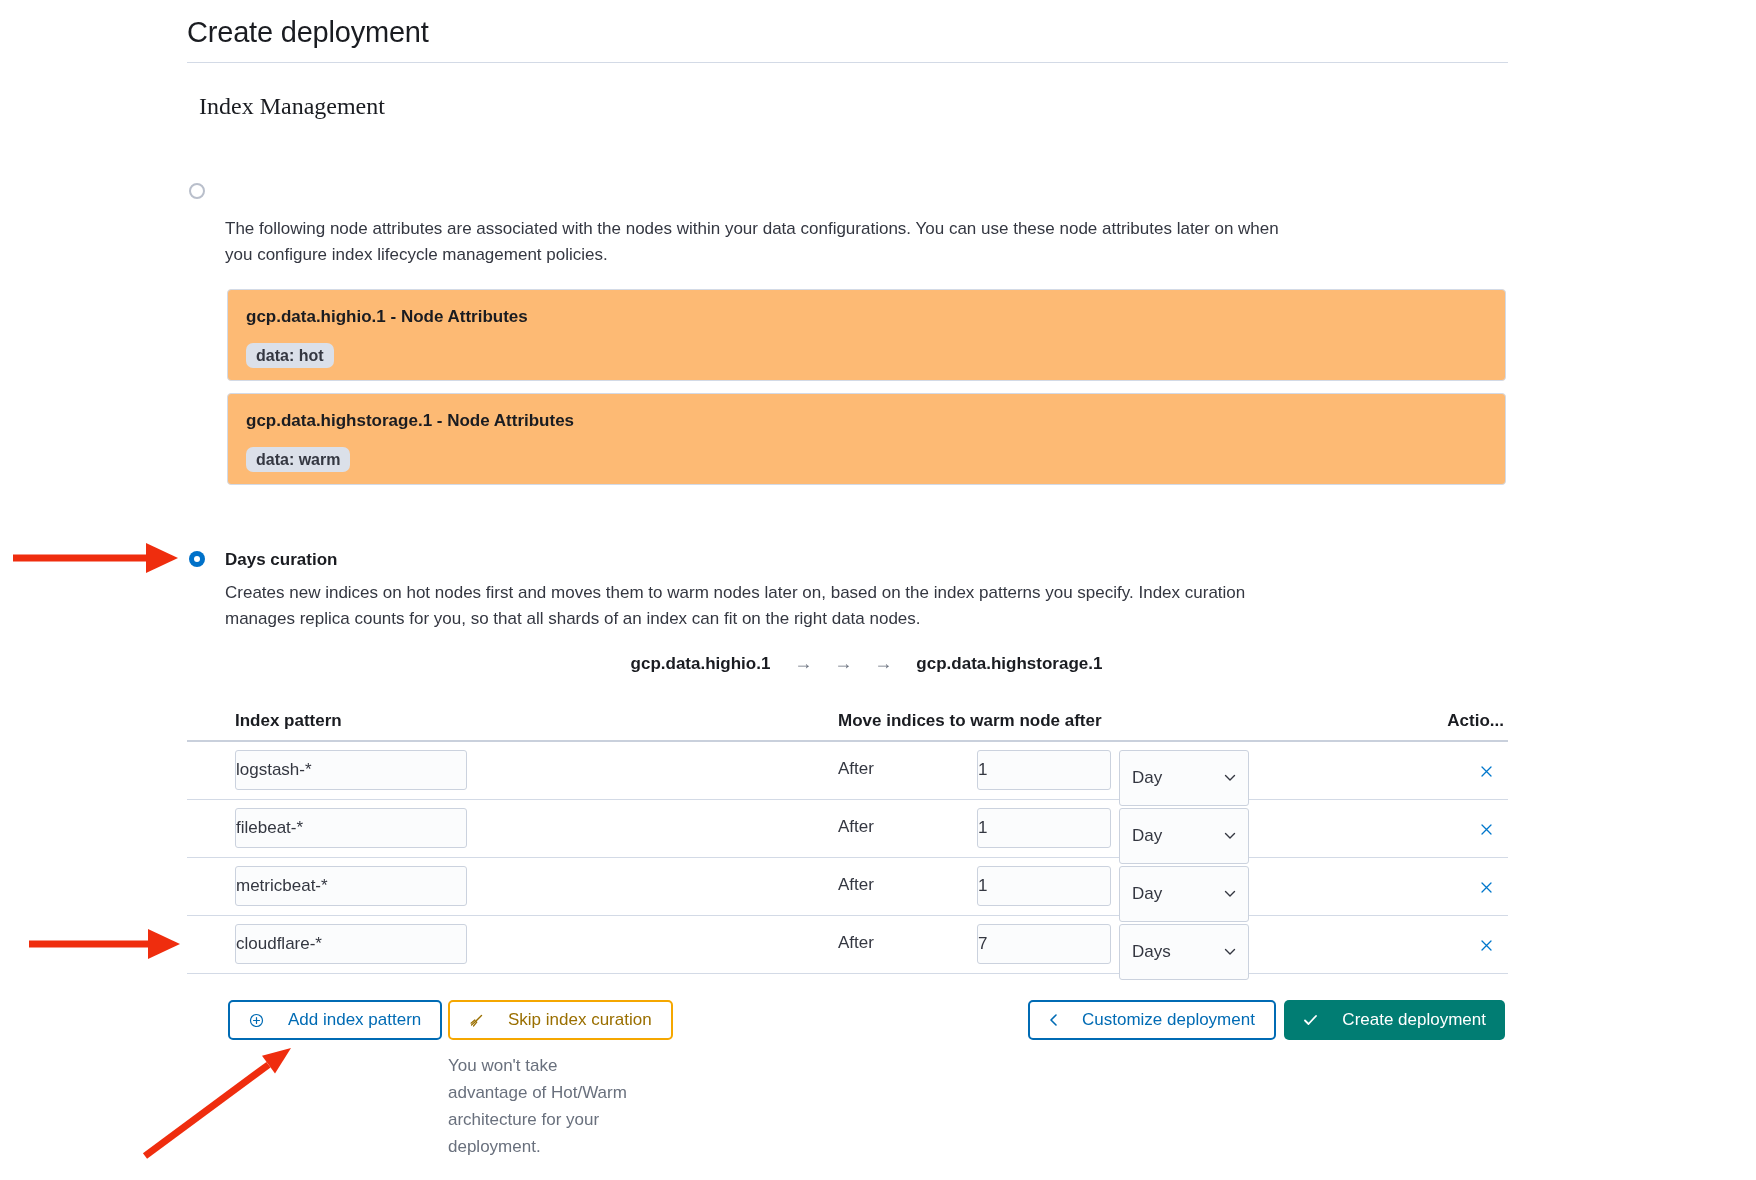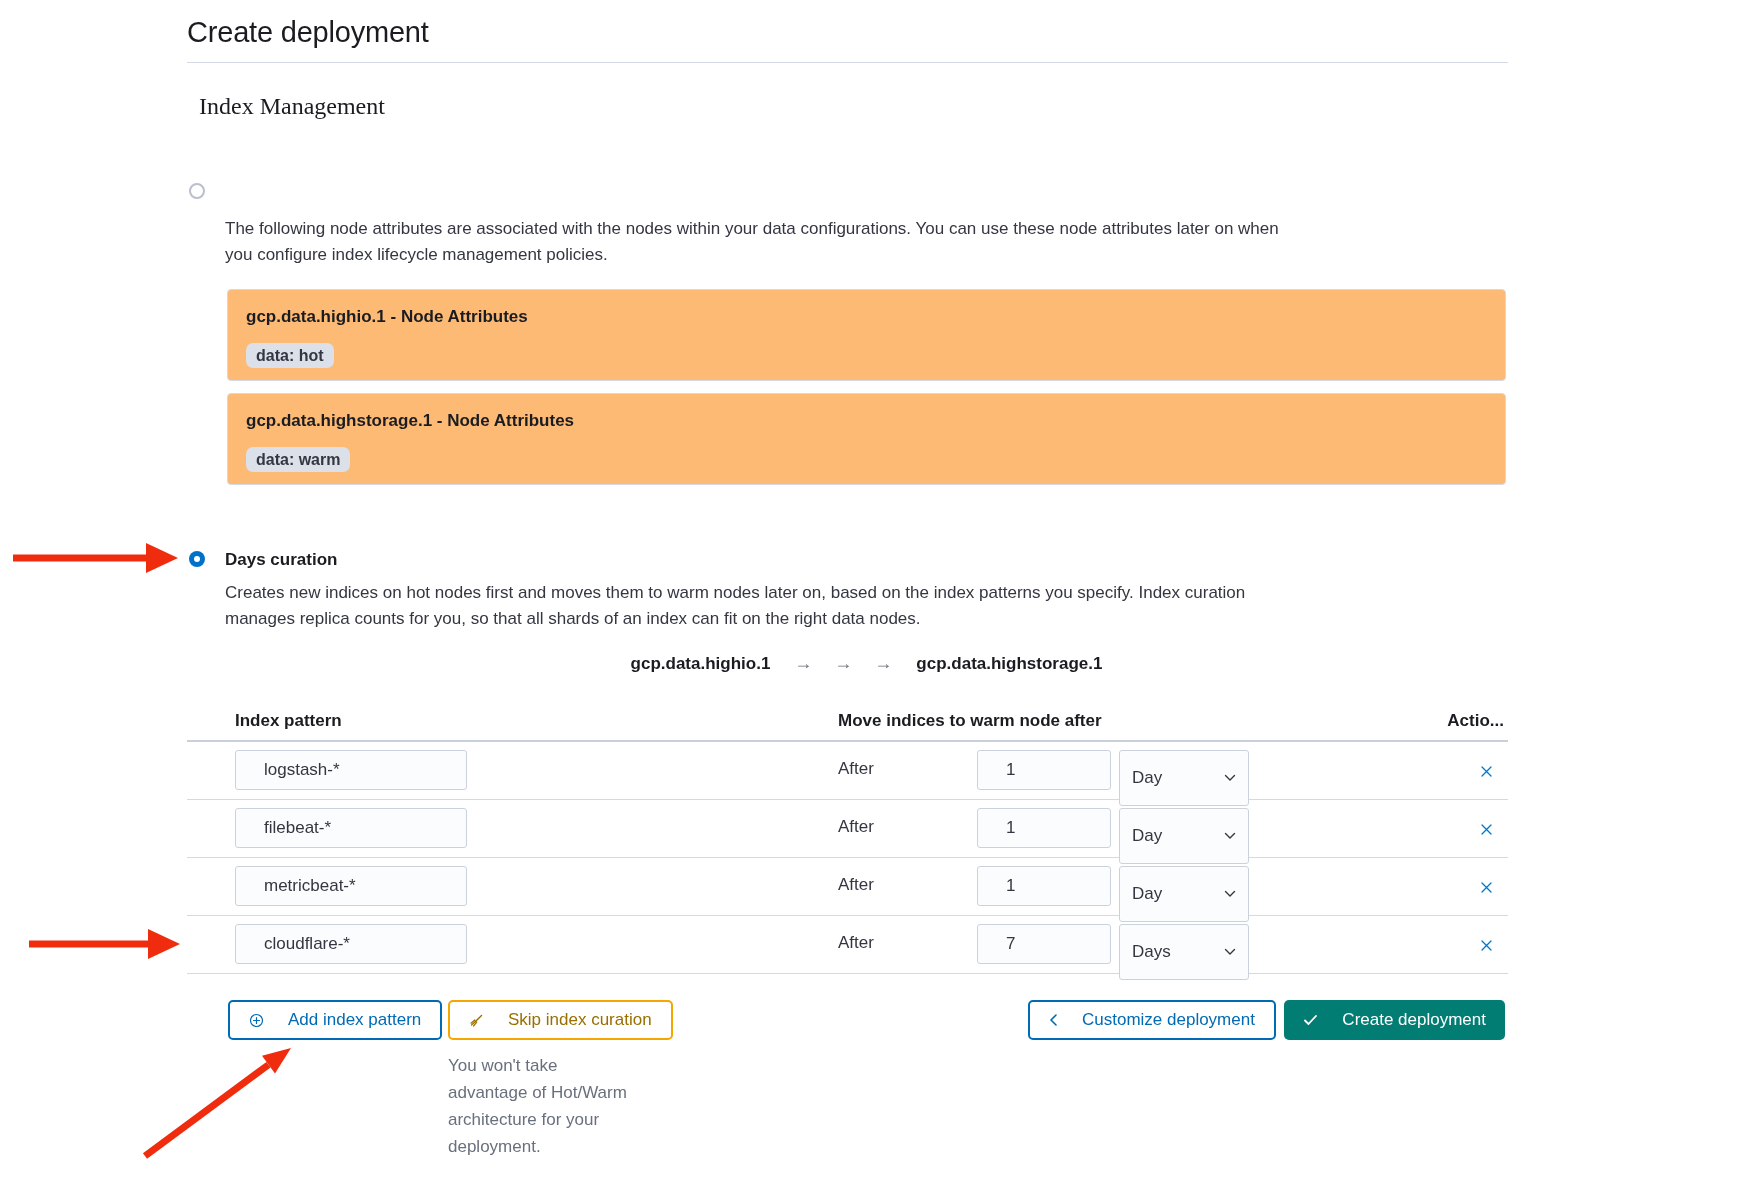--- a/index.html
+++ b/index.html
@@ -35,21 +35,21 @@
   .flow-node { font-size:17px; font-weight:700; color:#1a1c21; }
   .flow-arrows { display:flex; gap:22px; }
   .flow-arrow { font-size:18px; color:#69707D; }
 
   .thead-cell { font-size:17px; font-weight:700; color:#1a1c21; line-height:22px; }
   .thead-rule { left:0; top:740px; width:1321px; height:2px; background:#C9D0DC; }
 
   .rows { left:0; top:742px; width:1321px; }
   .trow { position:relative; height:57px; border-bottom:1px solid #D3DAE6; }
 
-  .tinput { position:absolute; top:8px; height:40px; box-sizing:border-box; border:1px solid #CBD2DE; background:#FBFCFD; border-radius:3px; padding:0 28px; font-size:17px; color:#343741; font-family:inherit; }
+  .tinput { position:absolute; top:8px; height:40px; box-sizing:border-box; border:1px solid #CBD2DE; background:#FBFCFD; border-radius:3px; padding:0 0; font-size:17px; color:#343741; font-family:inherit; }
   .in-pattern { left:48px; width:232px; }
   .in-num { left:790px; width:134px; }
   .after { position:absolute; left:651px; top:17px; font-size:17px; color:#343741; }
   .sel { position:absolute; left:932px; top:8px; width:130px; height:56px; box-sizing:border-box; border:1px solid #CBD2DE; background:#FBFCFD; border-radius:3px; display:flex; align-items:center; justify-content:space-between; padding:0 12px; font-size:17px; color:#343741; cursor:pointer; }
   .rm { position:absolute; right:13px; top:21px; background:none; border:none; padding:2px; cursor:pointer; line-height:0; }
 
   .btn { position:absolute; display:inline-flex; align-items:center; gap:24px; height:40px; padding:0 19px; border-radius:5px; font-size:17px; font-weight:500; background:#fff; box-sizing:border-box; cursor:pointer; font-family:inherit; white-space:nowrap; }
   .btn-blue { border:2px solid #006BB4; color:#006BB4; }
   .btn-amber { border:2px solid #F5A700; color:#9A6F00; }
   .btn-teal { border:none; background:#017D73; color:#fff; }

